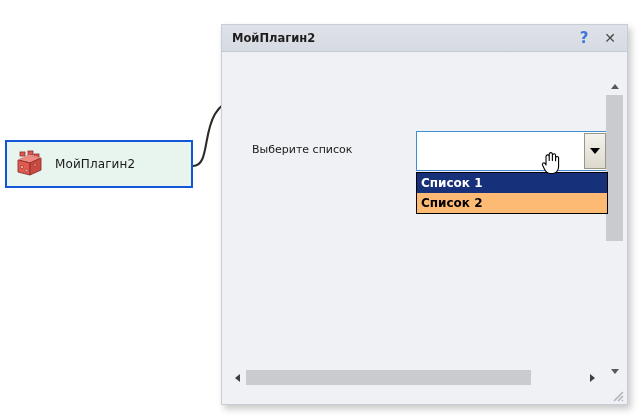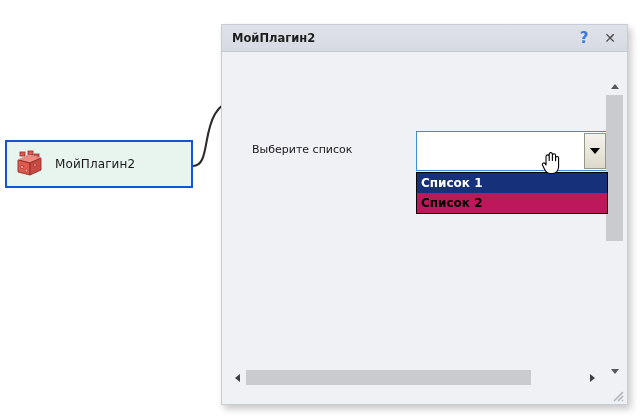--- a/index.html
+++ b/index.html
@@ -158,21 +158,21 @@
     border-right: 5px solid transparent;
     border-top: 6px solid #000000;
   }
 
   
   #dropdown-list {
     position: absolute;
     left: 164px;
     top: 41px;
     width: 192px;
-    background: #be185d;
+    background: #fdba74;
     border: 1px solid #000000;
     box-sizing: border-box;
     z-index: 20;
   }
   .dropdown-item {
     height: 20px;
     line-height: 20px;
     padding-left: 4px;
     font-size: 12px;
     color: #000000;

